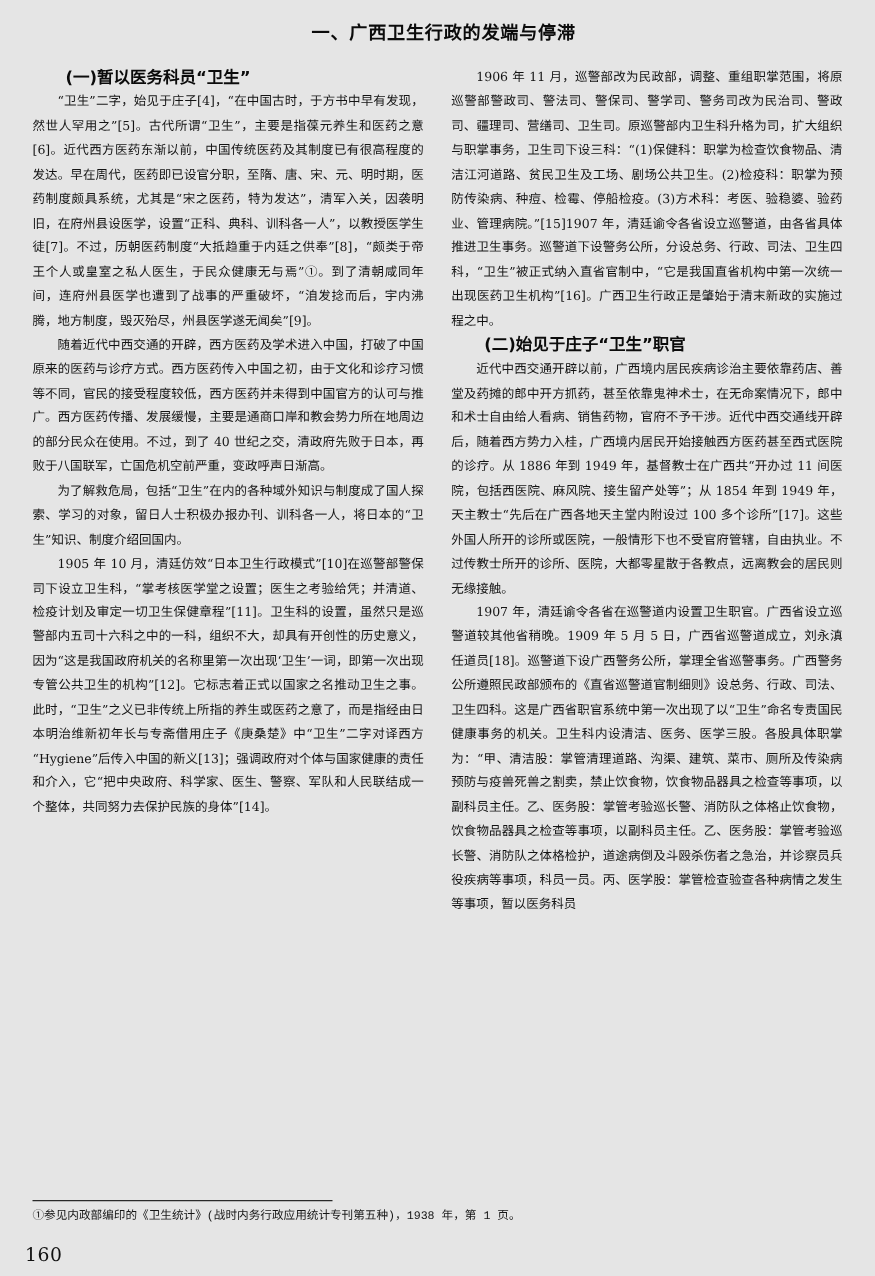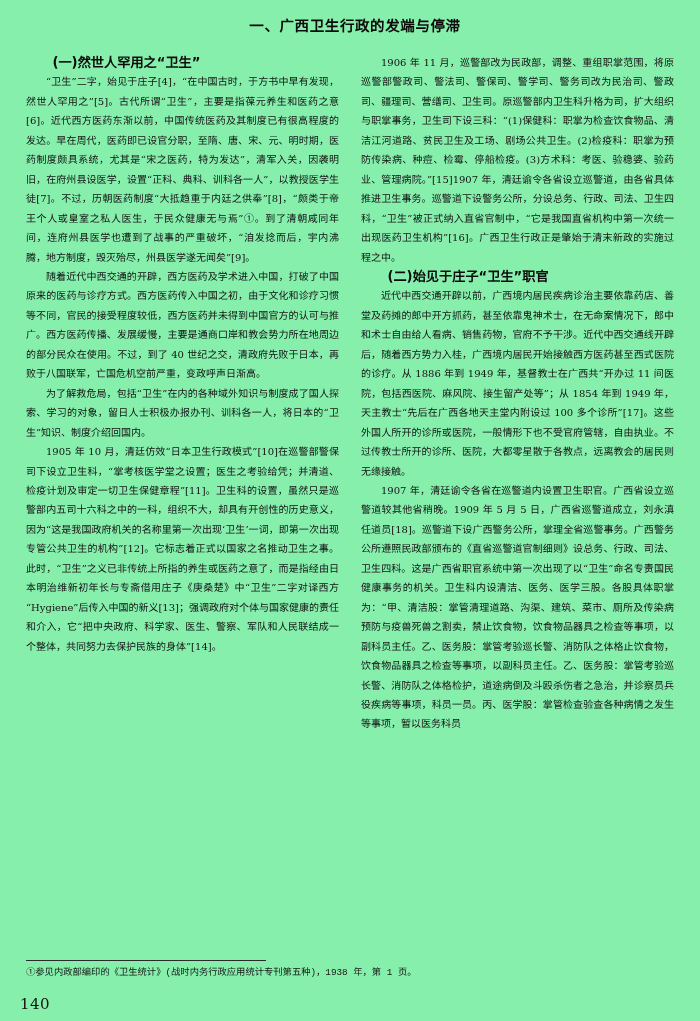--- a/index.html
+++ b/index.html
@@ -13,21 +13,21 @@
     position: relative;
     font-family: "DejaVu Sans", sans-serif;
     color: #111111;
     overflow: hidden;
   }
   .page {
     position: absolute;
     inset: 0;
     width: 700px;
     height: 1021px;
-    background: #86efac;
+    background: #e5e5e5;
   }
   .content {
     position: absolute;
     left: 26px;
     top: 14px;
     width: 648px;
     height: 940px;
   }
   .section-title {
     font-family: "DejaVu Sans", sans-serif;
@@ -107,21 +107,21 @@
 
 <div class="page">
   <div class="content">
 
     <h2 class="section-title">一、广西卫生行政的发端与停滞</h2>
 
     <div class="columns">
 
       <div class="col col-left">
 
-        <h3 class="subhead">(一)然世人罕用之“卫生”</h3>
+        <h3 class="subhead">(一)暂以医务科员“卫生”</h3>
 
         <p class="body indent">“卫生”二字，始见于庄子[4]，“在中国古时，于方书中早有发现，然世人罕用之”[5]。古代所谓“卫生”，主要是指葆元养生和医药之意[6]。近代西方医药东渐以前，中国传统医药及其制度已有很高程度的发达。早在周代，医药即已设官分职，至隋、唐、宋、元、明时期，医药制度颇具系统，尤其是“宋之医药，特为发达”，清军入关，因袭明旧，在府州县设医学，设置“正科、典科、训科各一人”，以教授医学生徒[7]。不过，历朝医药制度“大抵趋重于内廷之供奉”[8]，“颇类于帝王个人或皇室之私人医生，于民众健康无与焉”①。到了清朝咸同年间，连府州县医学也遭到了战事的严重破坏，“洎发捻而后，宇内沸腾，地方制度，毁灭殆尽，州县医学遂无闻矣”[9]。</p>
 
         <p class="body indent">随着近代中西交通的开辟，西方医药及学术进入中国，打破了中国原来的医药与诊疗方式。西方医药传入中国之初，由于文化和诊疗习惯等不同，官民的接受程度较低，西方医药并未得到中国官方的认可与推广。西方医药传播、发展缓慢，主要是通商口岸和教会势力所在地周边的部分民众在使用。不过，到了 40 世纪之交，清政府先败于日本，再败于八国联军，亡国危机空前严重，变政呼声日渐高。</p>
 
         <p class="body indent">为了解救危局，包括“卫生”在内的各种域外知识与制度成了国人探索、学习的对象，留日人士积极办报办刊、训科各一人，将日本的“卫生”知识、制度介绍回国内。</p>
 
         <p class="body indent">1905 年 10 月，清廷仿效“日本卫生行政模式”[10]在巡警部警保司下设立卫生科，“掌考核医学堂之设置；医生之考验给凭；并清道、检疫计划及审定一切卫生保健章程”[11]。卫生科的设置，虽然只是巡警部内五司十六科之中的一科，组织不大，却具有开创性的历史意义，因为“这是我国政府机关的名称里第一次出现‘卫生’一词，即第一次出现专管公共卫生的机构”[12]。它标志着正式以国家之名推动卫生之事。此时，“卫生”之义已非传统上所指的养生或医药之意了，而是指经由日本明治维新初年长与专斋借用庄子《庚桑楚》中“卫生”二字对译西方“Hygiene”后传入中国的新义[13]；强调政府对个体与国家健康的责任和介入，它“把中央政府、科学家、医生、警察、军队和人民联结成一个整体，共同努力去保护民族的身体”[14]。</p>
 
       </div>
@@ -139,14 +139,14 @@
       </div>
 
     </div>
   </div>
 
   <div class="footnote-area">
     <div class="footnote-rule"></div>
     <p class="footnote">①参见内政部编印的《卫生统计》(战时内务行政应用统计专刊第五种)，1938 年，第 1 页。</p>
   </div>
 
-  <div class="page-number">140</div>
+  <div class="page-number">160</div>
 </div>
 
 </body></html>

